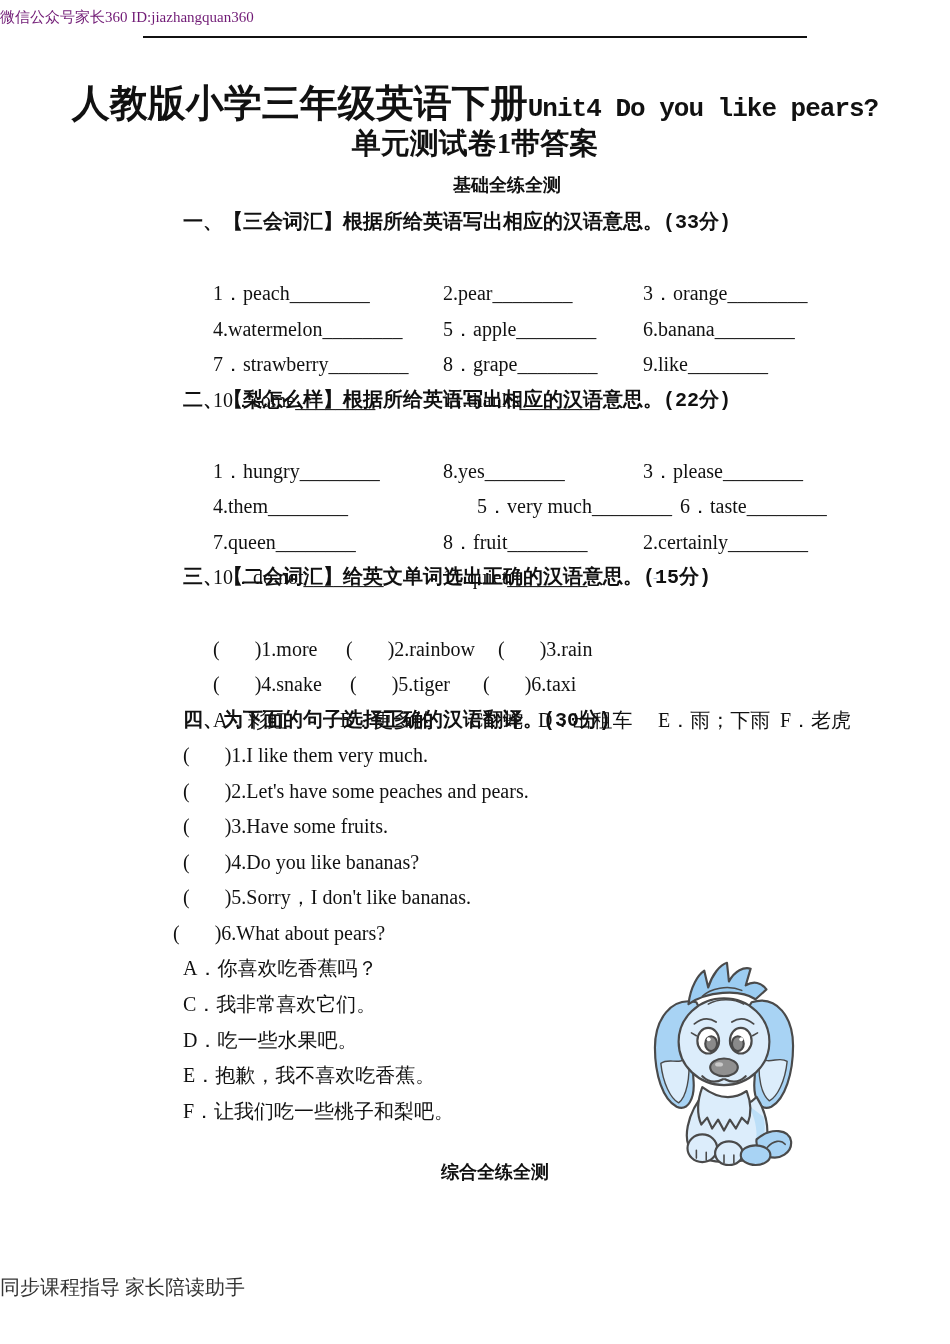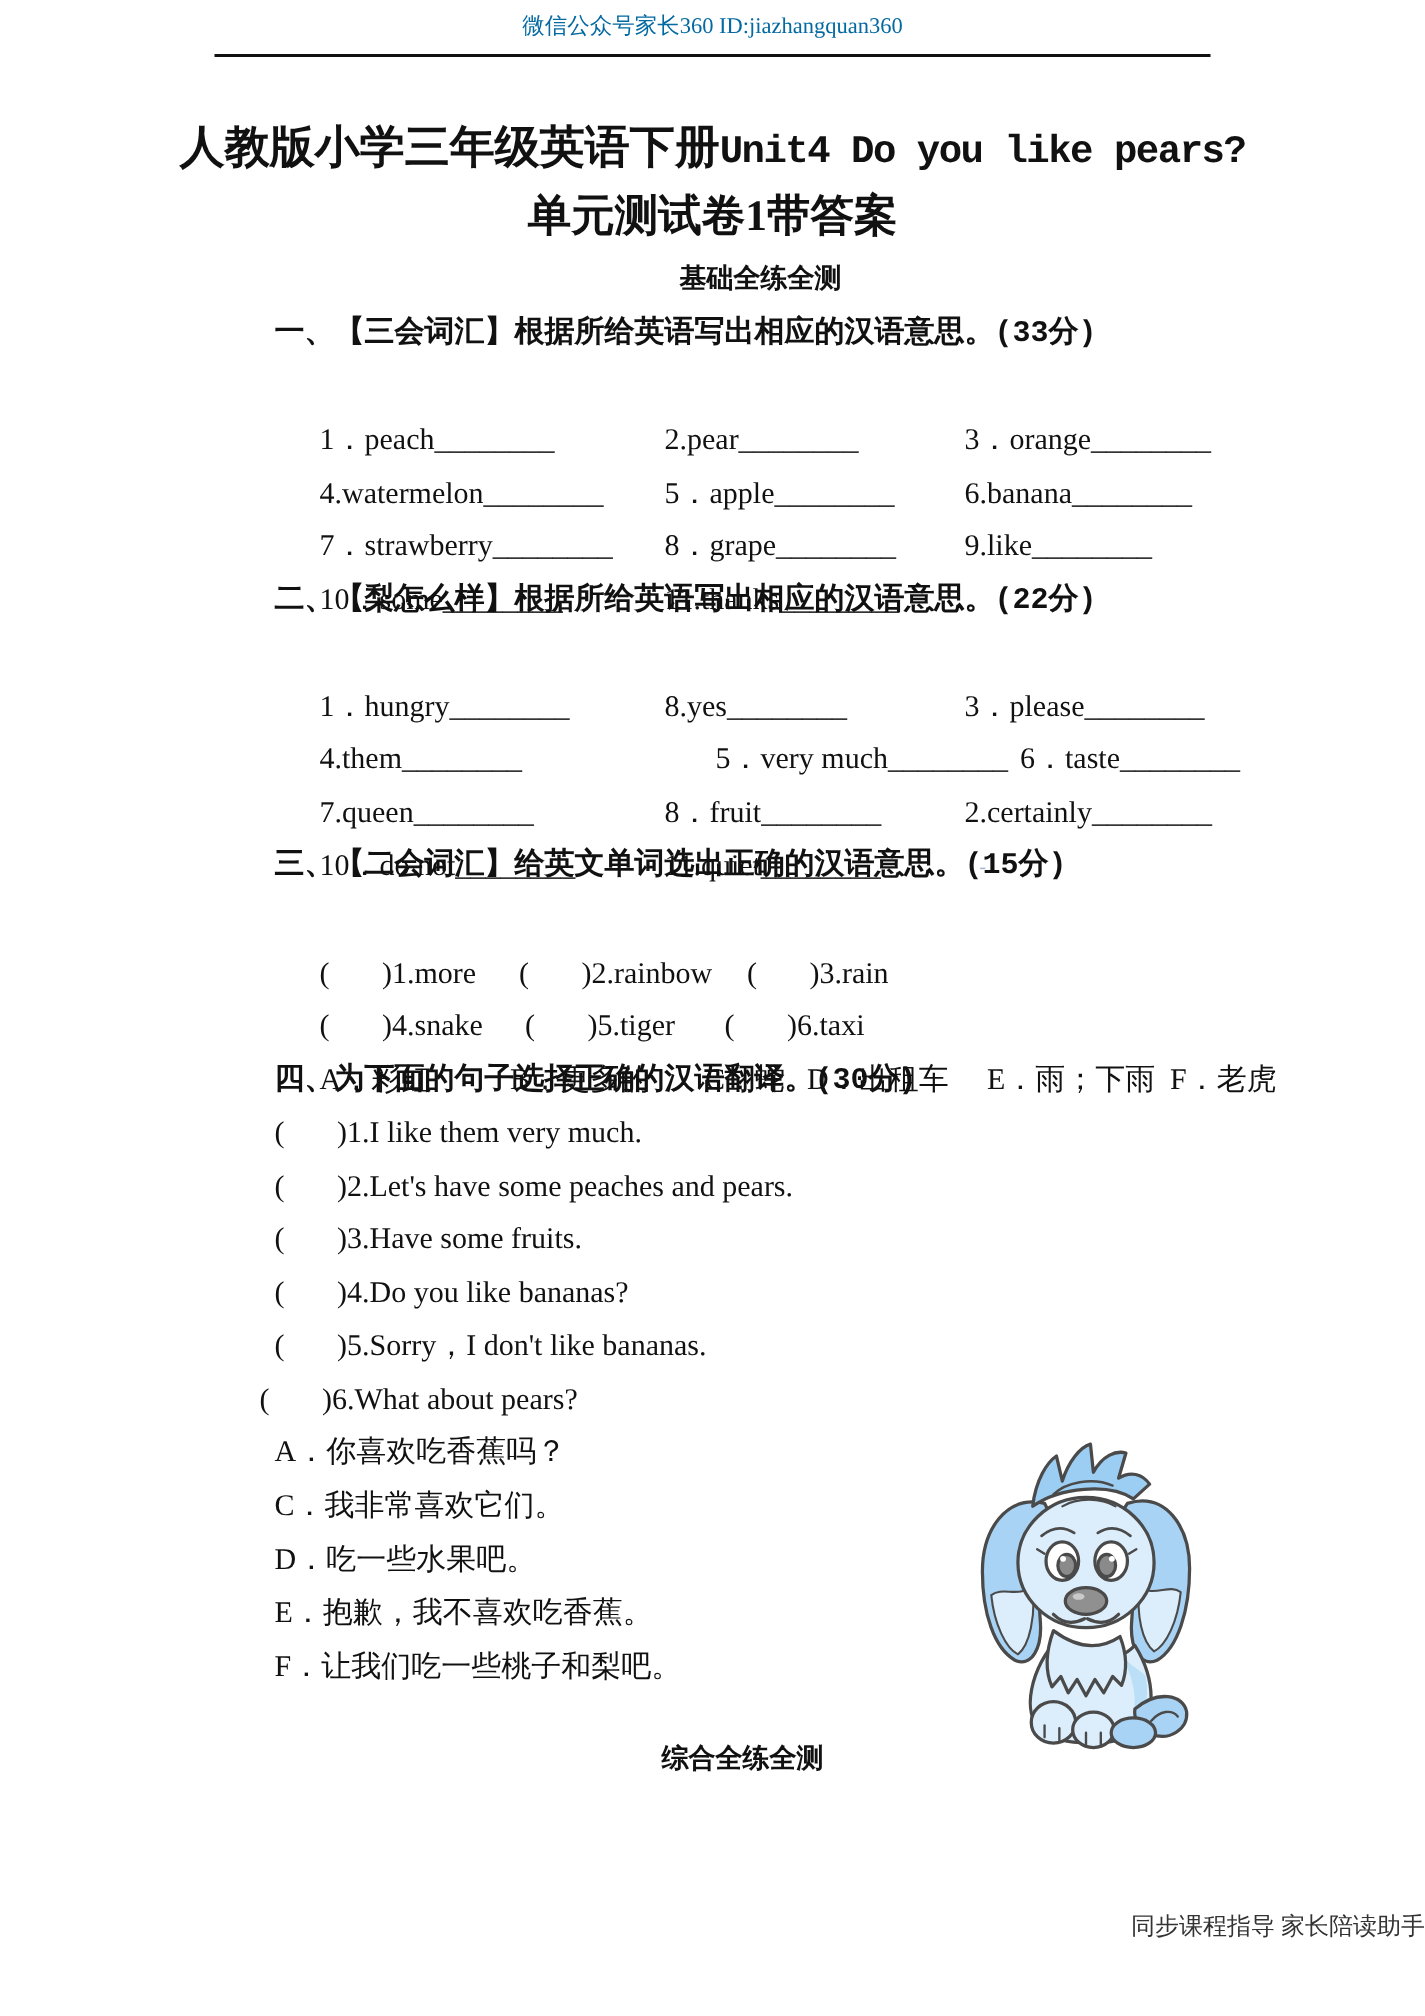--- a/index.html
+++ b/index.html
@@ -1,25 +1,25 @@
 <!DOCTYPE html>
 <html><head>
 <meta charset="utf-8">
 <style>
   html,body{margin:0;padding:0;background:#ffffff;}
   .page{position:relative;width:950px;height:1344px;background:#fff;color:#111;
         font-family:"Liberation Serif","DejaVu Serif",serif;overflow:hidden;}
 
-  .hdr{position:absolute;top:8px;left:0;width:100%;text-align:center;
-       font-size:15px;color:#0369a1;}
+  .hdr{position:absolute;top:8px;left:0;width:100%;text-align:left;
+       font-size:15px;color:#701a75;}
   .hdr-rule{position:absolute;top:36px;left:143px;width:664px;height:2px;background:#111;}
 
   .title1{position:absolute;top:78px;left:0;width:100%;text-align:center;margin:0;
           font-weight:bold;white-space:nowrap;}
-  .t-zh{font-family:Liberation Sans, sans-serif;font-size:30px;}
+  .t-zh{font-family:Liberation Sans, sans-serif;font-size:38px;}
   .t-en{font-family:"Liberation Mono","DejaVu Sans Mono",monospace;font-size:26px;letter-spacing:-1px;}
   .title2{position:absolute;top:124px;left:0;width:100%;text-align:center;margin:0;
           font-family:"Liberation Serif","DejaVu Serif",serif;font-size:29px;font-weight:bold;}
 
   .sub{position:absolute;left:0;width:100%;text-align:center;
        font-family:"Liberation Sans","DejaVu Sans",sans-serif;font-weight:bold;font-size:18px;}
   .sub1{top:173px;padding-left:32px;}
   .sub2{top:1160px;padding-left:20px;}
 
   .content{position:absolute;top:205px;left:183px;width:640px;}
@@ -32,22 +32,22 @@
   .gp1 span:nth-child(1){width:133px}.gp1 span:nth-child(2){width:152px}
   .gp2 span:nth-child(1){width:137px}.gp2 span:nth-child(2){width:133px}
   .optline span:nth-child(1){width:127px}.optline span:nth-child(2){width:130px}
   .optline span:nth-child(3){width:68px}.optline span:nth-child(4){width:120px}
   .optline span:nth-child(5){width:122px}
   .out{margin-left:-10px;}
   .stray{font-size:13px;color:#9db3cf;margin-left:10px;vertical-align:1px;width:auto !important;}
 
   .puppy{position:absolute;left:645px;top:945px;width:158px;height:222px;}
 
-  .footer{position:absolute;top:1274px;left:0;width:100%;text-align:right;
-          font-size:16px;color:#333;}
+  .footer{position:absolute;top:1274px;left:0;width:100%;text-align:left;
+          font-size:20px;color:#333;}
 </style>
 </head>
 <body>
 
 <div class="page">
 
   <div class="hdr">
     <span>微信公众号家长360 ID:jiazhangquan360</span>
   </div>
   <div class="hdr-rule"></div>

